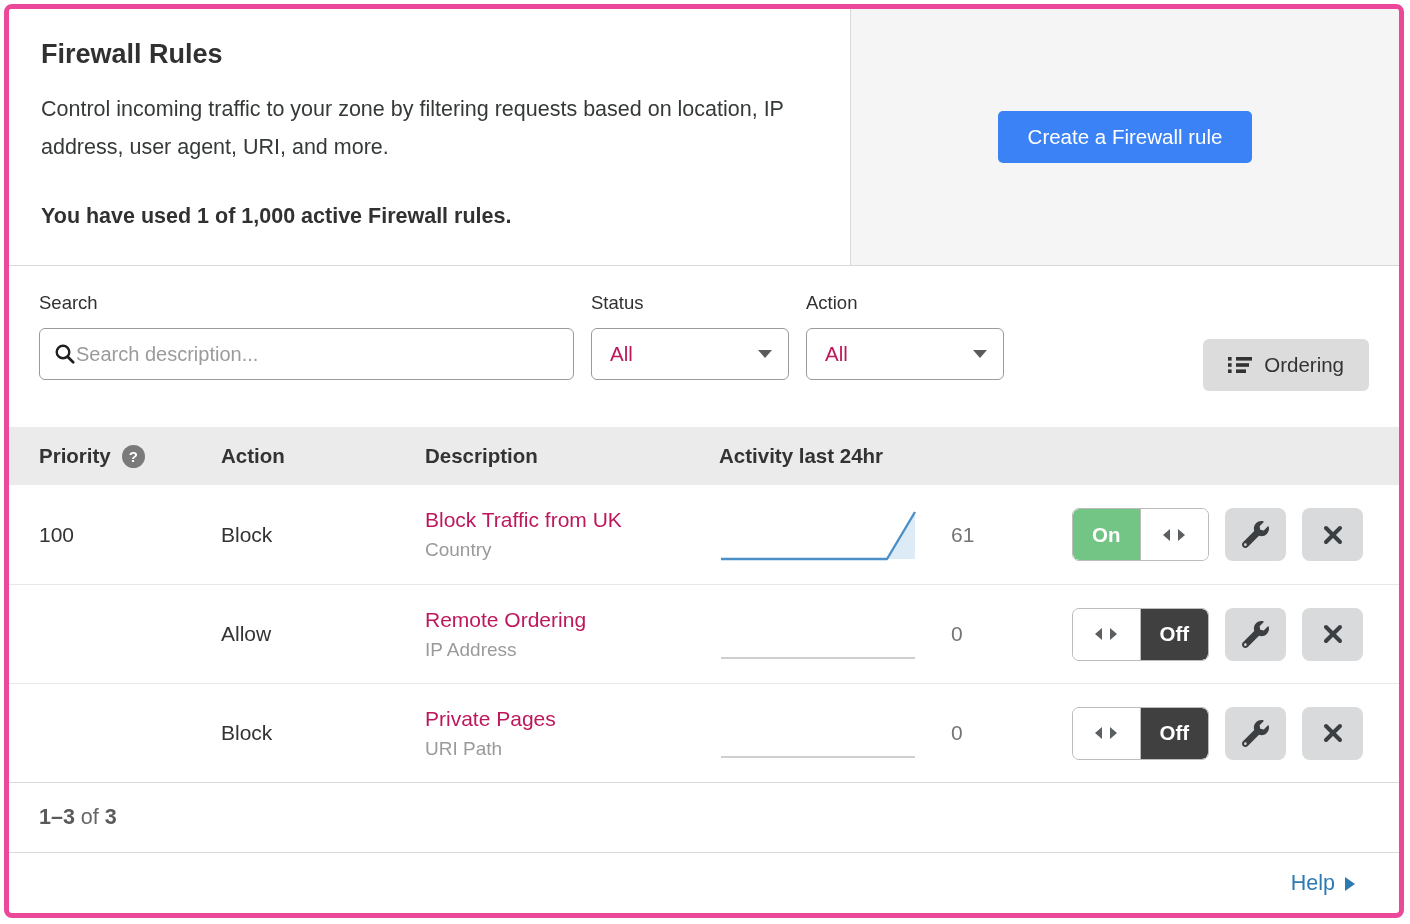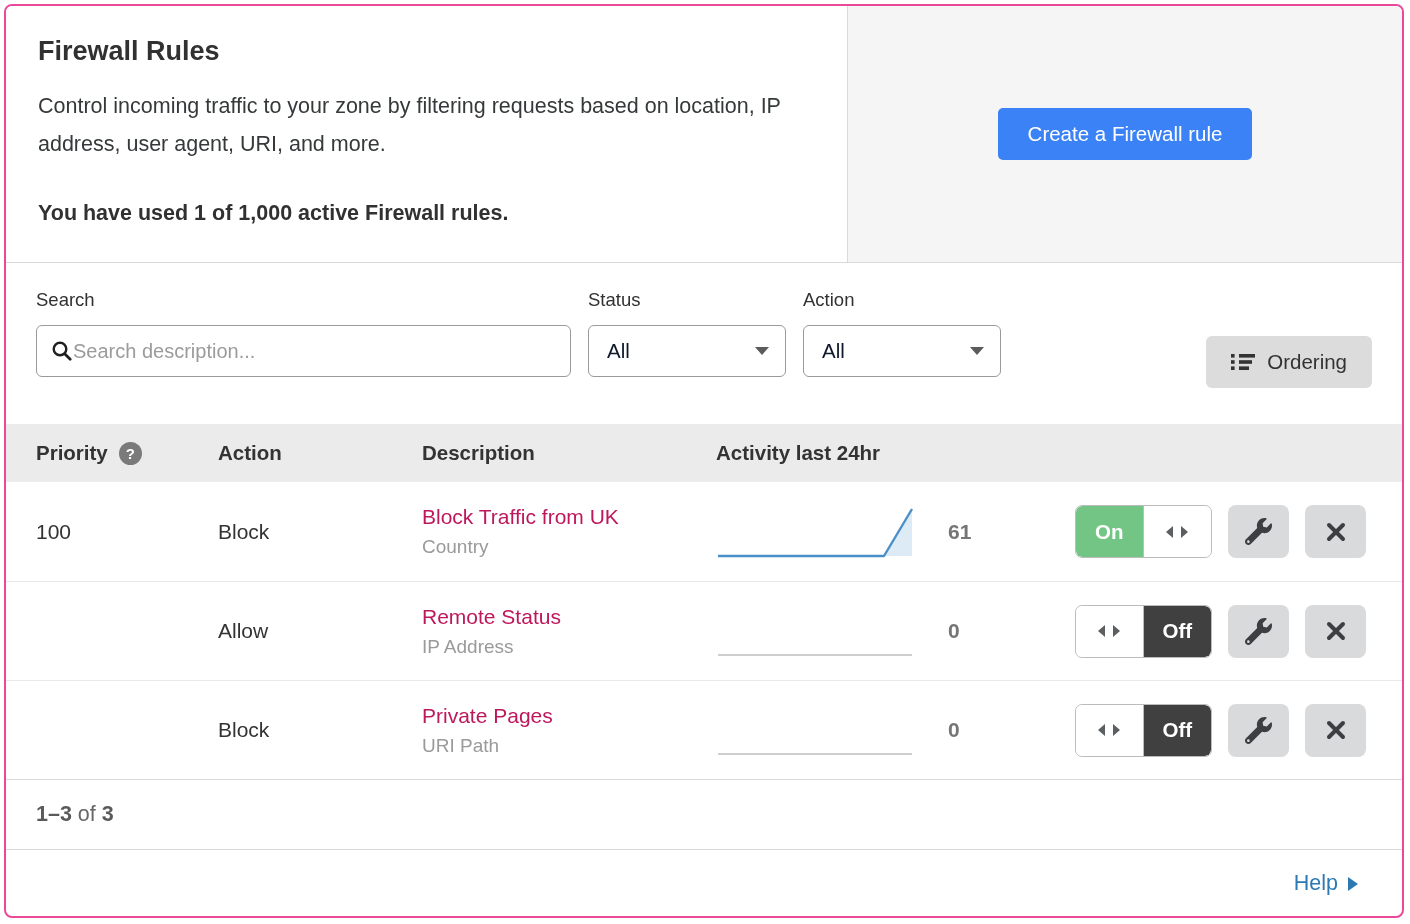--- a/index.html
+++ b/index.html
@@ -1,19 +1,19 @@
 <!DOCTYPE html>
 <html><head>
 <meta charset="utf-8">
 <style>
   * { box-sizing: border-box; margin: 0; padding: 0; }
   html, body { width: 1410px; height: 924px; background: #fff; font-family: "Liberation Sans", sans-serif; }
   .card {
     width: 1400px; height: 914px; margin: 4px;
-    border: 2px solid #ec4899; border-radius: 8px;
+    border: 5px solid #ec4899; border-radius: 8px;
     background: #fff; overflow: hidden;
     display: flex; flex-direction: column;
     color: #36393a;
   }
 
   
   .top-section { height: 257px; display: flex; border-bottom: 1px solid #d9d9d9; flex: none; }
   .intro { width: 841px; flex: none; padding: 30px 32px; background: #fff; }
   .page-title { font-size: 27px; font-weight: bold; color: #313131; margin-bottom: 20px; }
   .page-desc { font-size: 21.5px; line-height: 38px; color: #36393a; max-width: 768px; }
@@ -34,21 +34,21 @@
     display: flex; align-items: center; padding: 0 14px; background: #fff;
   }
   .search-box input {
     border: none; outline: none; flex: 1; font-size: 20px; color: #444; margin-left: 0;
     font-family: "Liberation Sans", sans-serif; background: transparent;
   }
   .search-box input::placeholder { color: #9b9b9b; }
   .select {
     width: 198px; height: 52px; border: 1px solid #9a9a9a; border-radius: 6px; background: #fff;
     display: flex; align-items: center; justify-content: space-between; padding: 0 16px 0 18px;
-    font-size: 20.5px; color: #0f172a; cursor: pointer;
+    font-size: 20.5px; color: #be185d; cursor: pointer;
   }
   .caret-down { width: 0; height: 0; border-left: 7px solid transparent; border-right: 7px solid transparent; border-top: 8px solid #5b5b5b; }
   .gap17 { width: 17px; flex: none; }
   .ordering-btn {
     margin-left: auto; align-self: flex-end; margin-bottom: 36px;
     height: 52px; background: #dcdcdc; border: none; border-radius: 6px;
     display: flex; align-items: center; padding: 0 25px; gap: 12px;
     font-size: 20.5px; color: #333; cursor: pointer; font-family: "Liberation Sans", sans-serif;
   }
 
@@ -65,21 +65,21 @@
   .rule-row { height: 99px; flex: none; border-top: 1px solid #e8e8e8; display: flex; align-items: center; font-size: 21px; color: #333; }
   .rule-row:first-of-type { border-top: none; }
   .rows-wrap { display: flex; flex-direction: column; }
   .desc-name { font-size: 21px; color: #be185d; }
   .desc-type { font-size: 19px; color: #9a9a9a; margin-top: 7px; }
   .activity-cell { flex: 1; display: flex; align-items: center; }
   .spark { width: 200px; height: 62px; flex: none; }
   .spark svg { display: none; }
   .spark-spike svg.spike { display: block; }
   .spark-flat  svg.flat  { display: block; }
-  .hit-count { margin-left: 32px; font-size: 21px; color: #757575; min-width: 44px; font-weight: bold; }
+  .hit-count { margin-left: 32px; font-size: 21px; color: #757575; min-width: 44px; }
 
   .controls { margin-left: auto; margin-right: 36px; display: flex; align-items: center; gap: 16px; }
   .toggle { width: 137px; height: 53px; border: 1px solid #bcbcbc; border-radius: 7px; display: flex; overflow: hidden; cursor: pointer; background: #fff; }
   .t-half { width: 50%; display: flex; align-items: center; justify-content: center; font-size: 20.5px; }
   .t-left  { border-right: 1px solid #bcbcbc; border-radius: 6px 0 0 6px; }
   .t-right { border-radius: 0 6px 6px 0; }
   .t-label { color: #fff; font-weight: bold; }
   .arrows-icon { display: flex; }
   .state-on  .t-left  { background: #72c585; }
   .state-on  .t-right { background: #fff; }
@@ -220,21 +220,21 @@
               </svg>
             </span>
         </button>
       </div>
     </div>
 
     <div class="rule-row">
       <div class="col-priority"></div>
       <div class="col-action">Allow</div>
       <div class="col-desc">
-        <div class="desc-name">Remote Status</div>
+        <div class="desc-name">Remote Ordering</div>
         <div class="desc-type">IP Address</div>
       </div>
       <div class="activity-cell">
         <div class="spark spark-flat">
 
           <svg class="flat" width="200" height="62" viewBox="0 0 200 62">
               <line x1="2" y1="55" x2="196" y2="55" stroke="#cfcfcf" stroke-width="2.2"></line>
             </svg>
         </div>
         <div class="hit-count">0</div>

